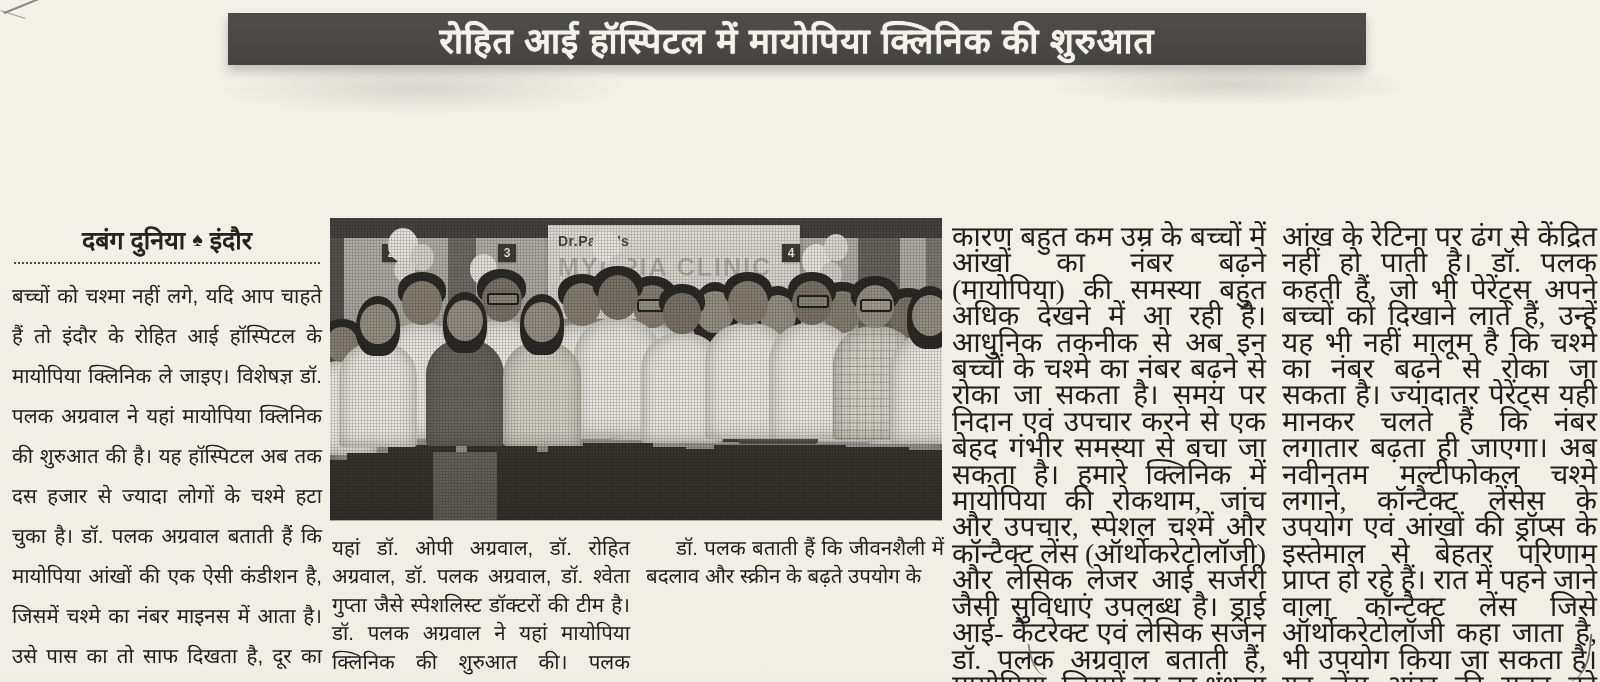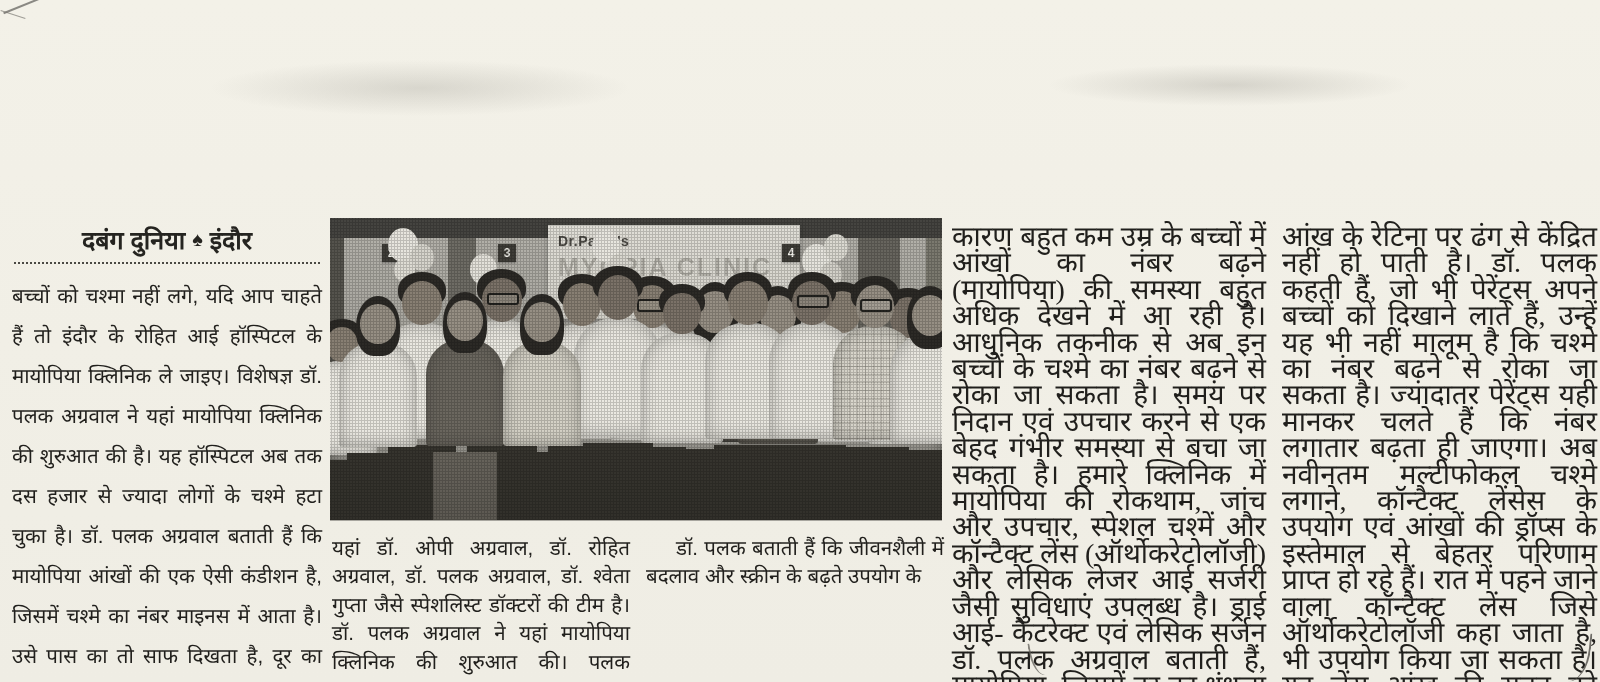--- a/index.html
+++ b/index.html
@@ -106,20 +106,23 @@
     border-left:2px solid #5a5852;border-radius:0 0 0 80%;transform:rotate(-10deg);opacity:.7;}
 </style>
 </head>
 <body>
 
 <div class="page">
 
   <div class="scratch-tl"></div>
   <div class="scratch-tl2"></div>
 
+  <div class="banner">
+    <span>रोहित आई हॉस्पिटल में मायोपिया क्लिनिक की शुरुआत</span>
+  </div>
 
 
   <div class="col col1">
     <div class="byline">
       <span>दबंग दुनिया</span>
       <span class="leaf">♠</span>
       <span>इंदौर</span>
     </div>
     <div class="rule-dotted"></div>
     <p>बच्चों को चश्मा नहीं लगे, यदि आप चाहते हैं तो इंदौर के रोहित आई हॉस्पिटल के मायोपिया क्लिनिक ले जाइए। विशेषज्ञ डॉ. पलक अग्रवाल ने यहां मायोपिया क्लिनिक की शुरुआत की है। यह हॉस्पिटल अब तक दस हजार से ज्यादा लोगों के चश्मे हटा चुका है। डॉ. पलक अग्रवाल बताती हैं कि मायोपिया आंखों की एक ऐसी कंडीशन है, जिसमें चश्मे का नंबर माइनस में आता है। उसे पास का तो साफ दिखता है, दूर का धूंधला हो जाता है। इसे रोका जा सकता है। यही काम मायोपिया क्लिनिक में होगा।</p>

